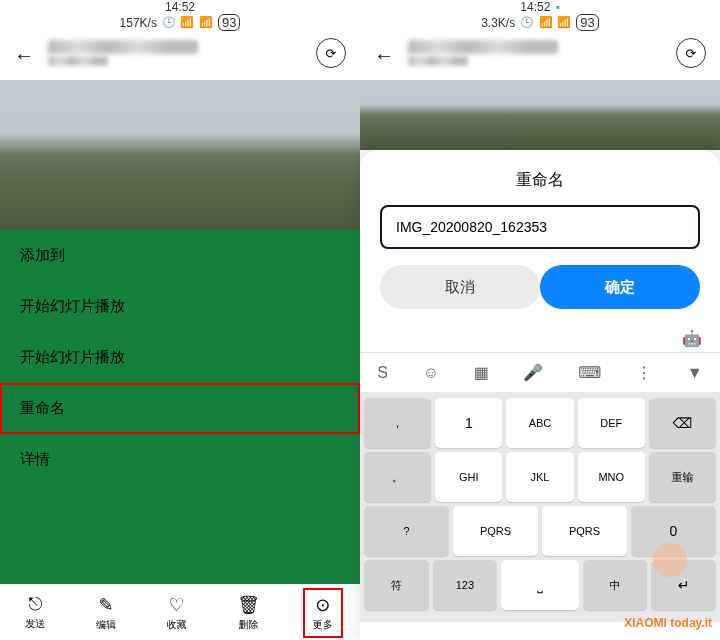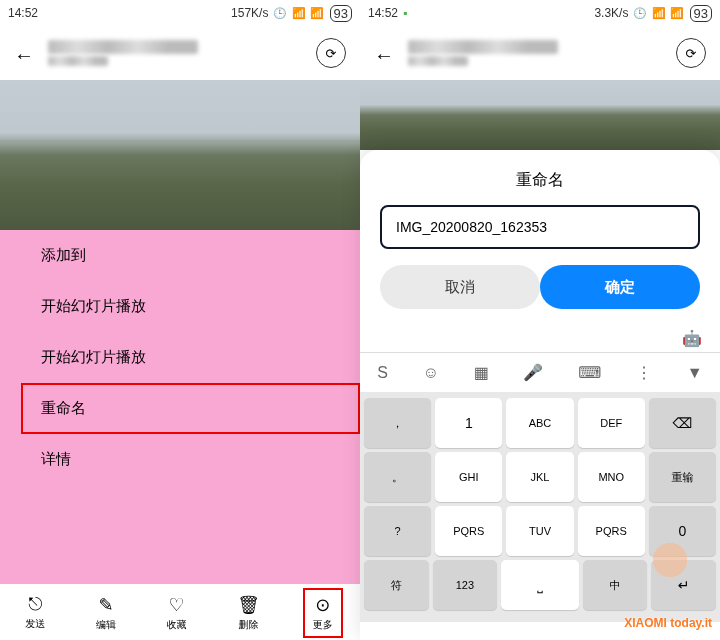--- a/index.html
+++ b/index.html
@@ -1,31 +1,31 @@
 <!DOCTYPE html>
 <html><head>
 <meta charset="utf-8">
 <style>
 * { margin: 0; padding: 0; box-sizing: border-box; font-family: -apple-system, "PingFang SC", Arial, sans-serif; }
 body { width: 720px; height: 640px; display: flex; overflow: hidden; position: relative; }
 .phone { width: 360px; height: 640px; background: #fff; position: relative; display: flex; flex-direction: column; }
-.status-bar { height: 26px; display: flex; align-items: center; justify-content: space-between; padding: 0 8px; font-size: 12px; color: #333; }
+.status-bar { height: 26px; display: flex; align-items: center; justify-content: space-between; padding: 0 0; font-size: 12px; color: #333; flex-direction: column; }
 .status-left, .status-right { display: flex; align-items: center; gap: 5px; }
 .status-right .ico { font-size: 11px; }
 .battery { border: 1px solid #333; border-radius: 6px; padding: 0 3px; font-size: 13px; }
 .header { height: 54px; display: flex; align-items: center; padding: 0 14px; gap: 14px; }
 .back-btn { font-size: 20px; cursor: pointer; }
 .header-title { flex: 1; }
 .blur-line { height: 14px; background: linear-gradient(90deg,#bbb 0%,#ddd 20%,#bbb 40%,#ddd 60%,#bbb 80%);filter:blur(2px); border-radius: 2px; margin: 2px 0; }
 .blur-line.long { width: 150px; }
 .blur-line.short { width: 60px; height: 10px; }
 .rotate-btn { width: 30px; height: 30px; border: 1.5px solid #333; border-radius: 50%; display: flex; align-items: center; justify-content: center; font-size: 13px; cursor: pointer; }
 .photo { height: 150px; background: linear-gradient(180deg,#c4cdd3 0%,#bfc8ce 35%,#6b7860 50%,#596649 70%,#4c5940 100%); position: relative; }
 .photo::before { content:""; position:absolute; top:40%; left:0; right:0; height:2px; background:rgba(150,160,150,.4); }
-.menu-list { background:#f9a8d4; flex:1;padding-left:21px; }
+.menu-list { background:#15803d; flex:1; }
 .menu-item { padding: 16px 20px; font-size: 15px; cursor: pointer; border-bottom: 0px solid transparent; }
 .menu-item.highlight { border: 2px solid #e00; padding: 14px 18px; }
 .bottom-bar { height: 56px; display: flex; align-items: center; justify-content: space-around; border-top: 1px solid transparent; }
 .bb-item { display:flex; flex-direction:column; align-items:center; gap:2px; font-size:10px; cursor:pointer; padding:4px 8px; }
 .bb-item .ico { font-size: 18px; }
 .bb-item.highlight { border: 2px solid #e00; }
 .overlay-sheet { position:absolute; top:150px; left:0; right:0; bottom:0; background:#fff; border-top-left-radius:18px; border-top-right-radius:18px; box-shadow:0 -4px 20px rgba(0,0,0,.12); display:flex; flex-direction:column; }
 .dialog-title { text-align:center; font-size:16px; font-weight:500; padding:20px 0 14px; }
 .input-wrap { padding:0 20px; }
 .text-input { width:100%; border:2px solid #0f172a; border-radius:8px; padding:12px 14px; font-size:14px; outline:none; }
@@ -167,23 +167,20 @@
             <span>MNO</span>
           </div>
         <div class="key gray small">重输</div>
       </div>
       <div class="krow">
         <div class="key small gray">?</div>
         <div class="key small">
             <span>PQRS</span>
           </div>
         <div class="key small">
-            <span>TUV</span>
-          </div>
-        <div class="key small">
             <span>PQRS</span>
           </div>
         <div class="key gray">0</div>
       </div>
       <div class="krow">
         <div class="key small gray">符</div>
         <div class="key small gray">123</div>
         <div class="key wide">⎵</div>
         <div class="key small gray">中</div>
         <div class="key gray">↵</div>

